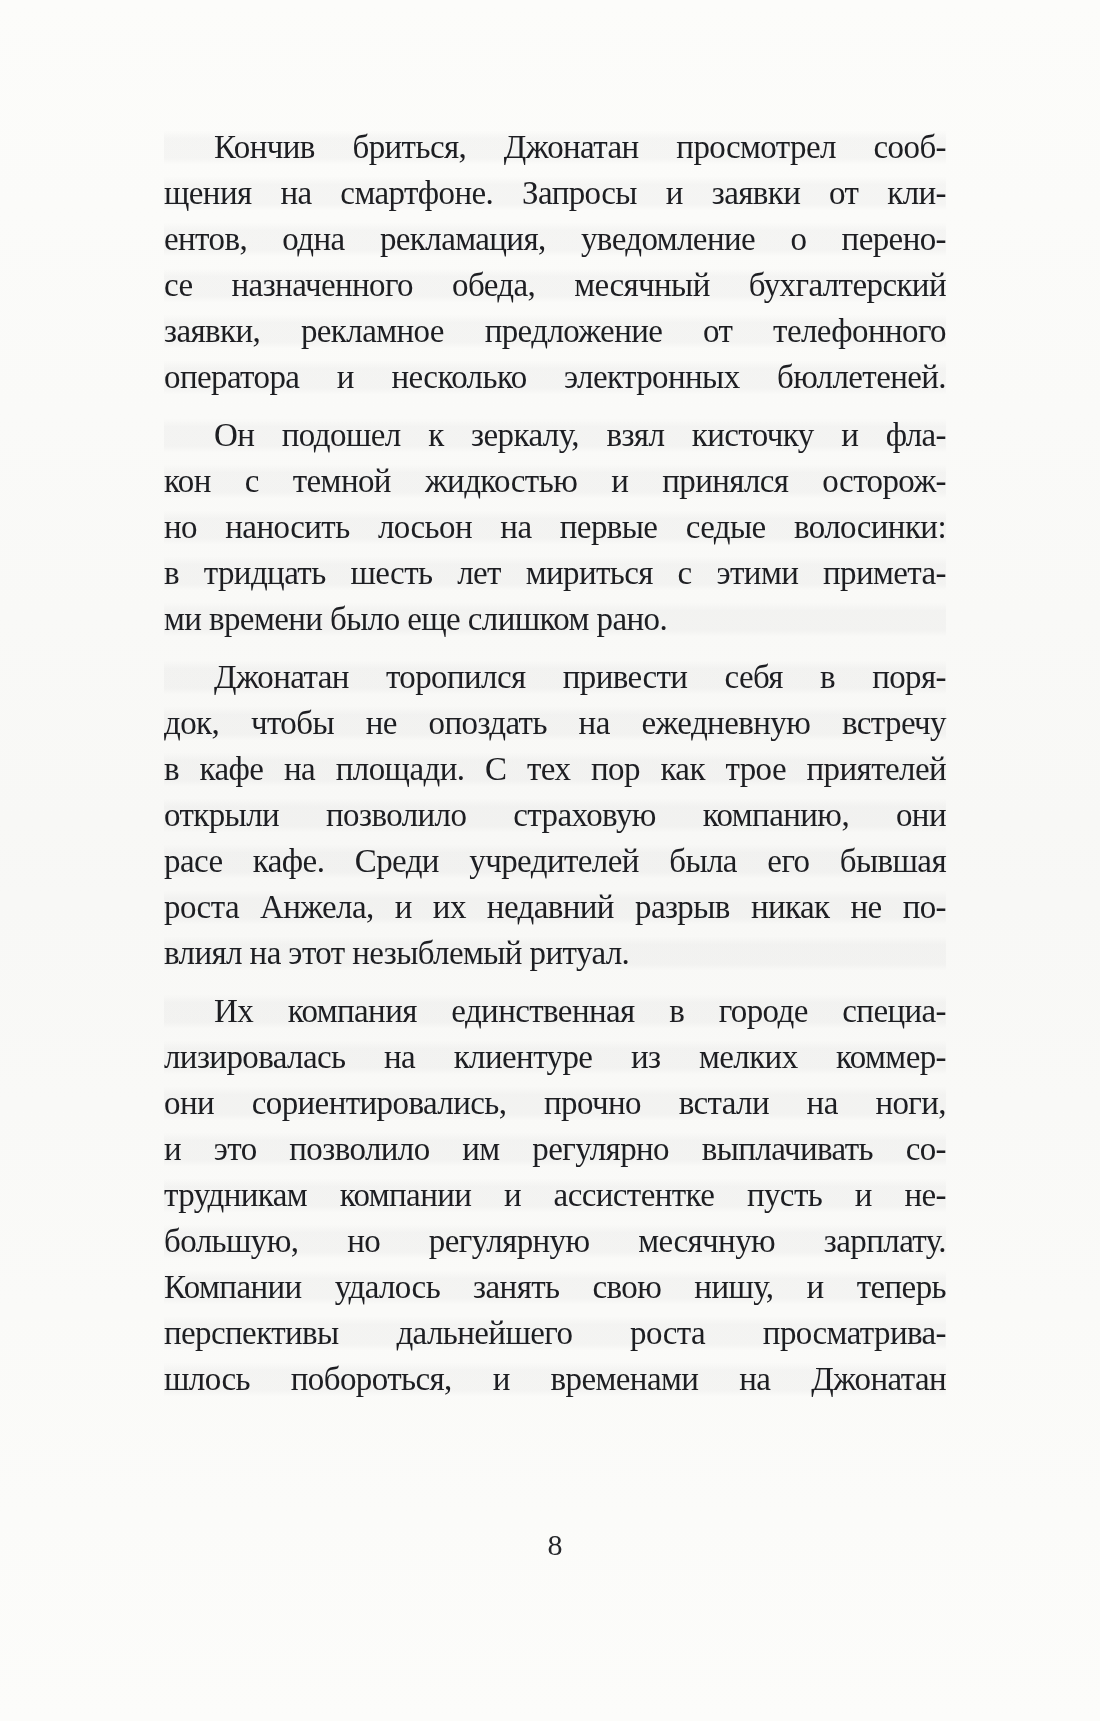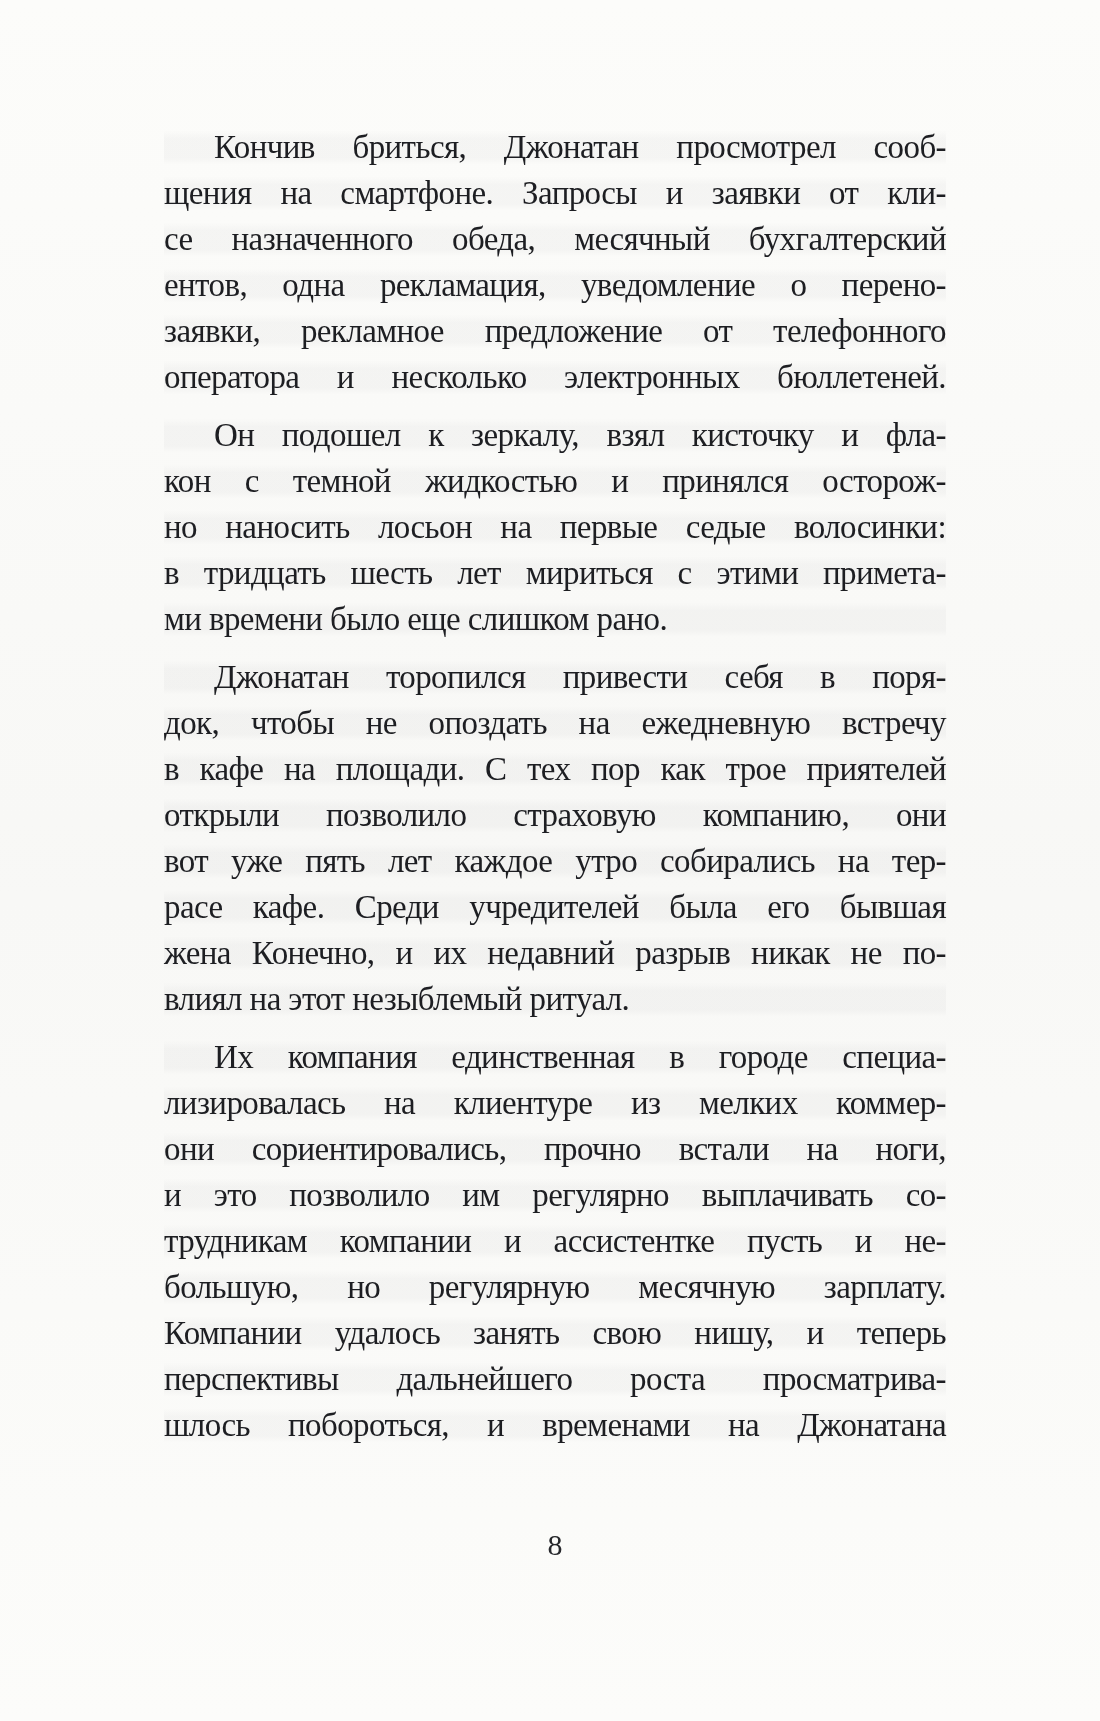--- a/index.html
+++ b/index.html
@@ -65,53 +65,52 @@
 </style>
 </head>
 <body>
 
 <div class="page">
   <main class="text-block">
 
     <p class="para">
       <span class="line indent">Кончив бриться, Джонатан просмотрел сооб-</span>
       <span class="line">щения на смартфоне. Запросы и заявки от кли-</span>
+      <span class="line">ентов, одна рекламация, уведомление о перено-</span>
       <span class="line">се назначенного обеда, месячный бухгалтерский</span>
-      <span class="line">ентов, одна рекламация, уведомление о перено-</span>
       <span class="line">заявки, рекламное предложение от телефонного</span>
       <span class="line">оператора и несколько электронных бюллетеней.</span>
     </p>
 
     <p class="para">
       <span class="line indent">Он подошел к зеркалу, взял кисточку и фла-</span>
       <span class="line">кон с темной жидкостью и принялся осторож-</span>
       <span class="line">но наносить лосьон на первые седые волосинки:</span>
       <span class="line">в тридцать шесть лет мириться с этими примета-</span>
       <span class="line end">ми времени было еще слишком рано.</span>
     </p>
 
     <p class="para">
       <span class="line indent">Джонатан торопился привести себя в поря-</span>
       <span class="line">док, чтобы не опоздать на ежедневную встречу</span>
       <span class="line">в кафе на площади. С тех пор как трое приятелей</span>
       <span class="line">открыли позволило страховую компанию, они</span>
-      <span class="line">вот уже пять лет каждое утро собирались на тер-</span>
       <span class="line">расе кафе. Среди учредителей была его бывшая</span>
-      <span class="line">жена Конечно, и их недавний разрыв никак не по-</span>
+      <span class="line">роста Анжела, и их недавний разрыв никак не по-</span>
       <span class="line end">влиял на этот незыблемый ритуал.</span>
     </p>
 
     <p class="para">
       <span class="line indent">Их компания единственная в городе специа-</span>
       <span class="line">лизировалась на клиентуре из мелких коммер-</span>
       <span class="line">они сориентировались, прочно встали на ноги,</span>
       <span class="line">и это позволило им регулярно выплачивать со-</span>
       <span class="line">трудникам компании и ассистентке пусть и не-</span>
       <span class="line">большую, но регулярную месячную зарплату.</span>
       <span class="line">Компании удалось занять свою нишу, и теперь</span>
       <span class="line">перспективы дальнейшего роста просматрива-</span>
-      <span class="line">шлось побороться, и временами на Джонатана</span>
+      <span class="line">шлось побороться, и временами на Джонатан</span>
     </p>
 
   </main>
 
   <footer class="page-number">8</footer>
 </div>
 
 </body></html>

